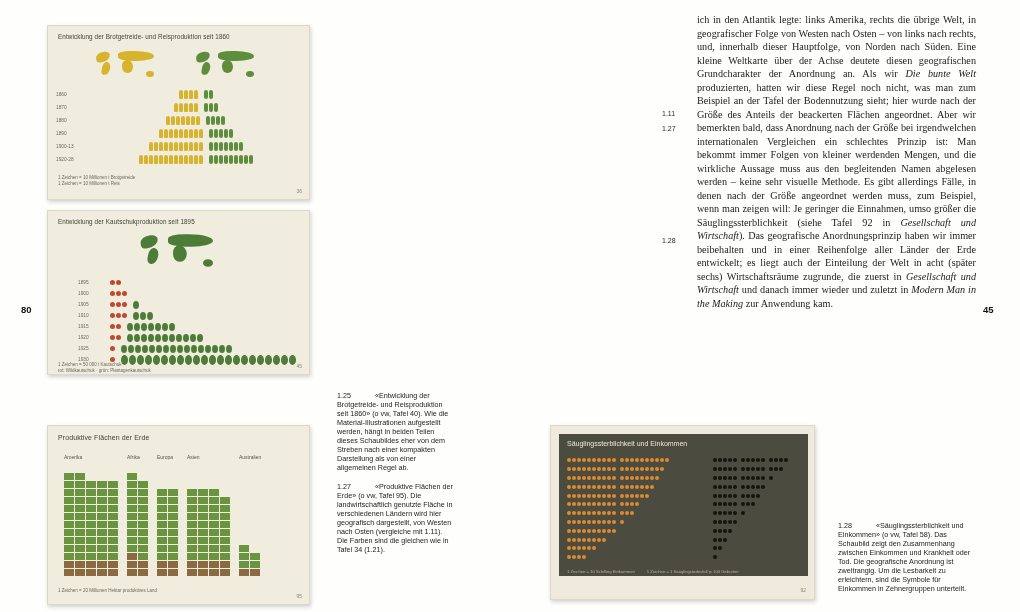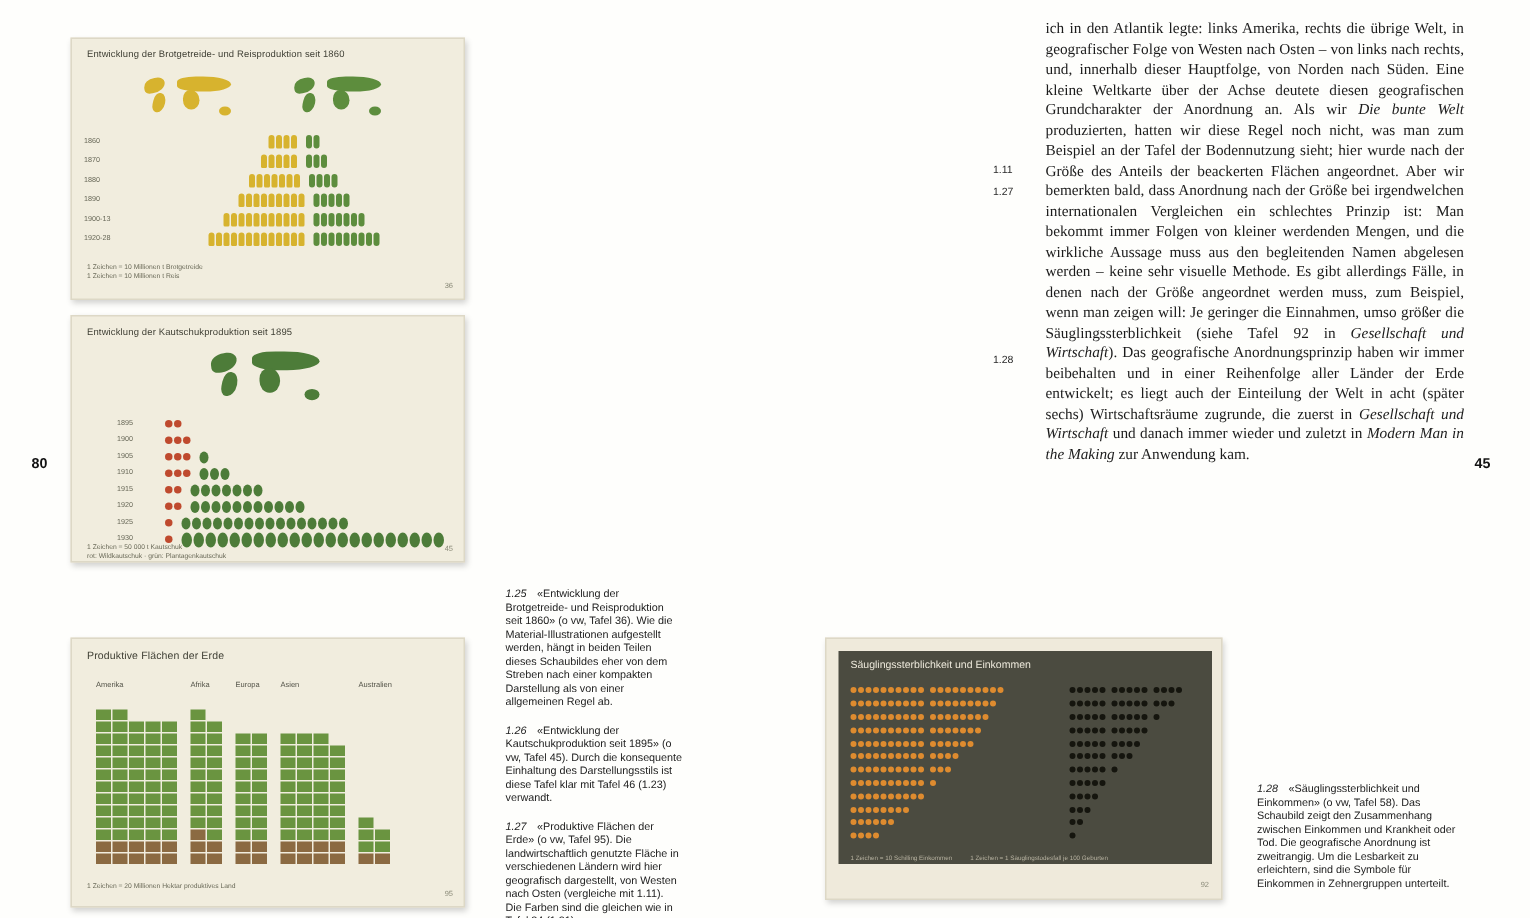--- a/index.html
+++ b/index.html
@@ -9,21 +9,21 @@
   .pageno{position:absolute;font-size:9.5px;font-weight:bold;color:#111;}
   .marginref{position:absolute;left:662px;width:28px;font-size:7px;color:#2a2a2a;}
 
   .main-text{position:absolute;left:697px;top:13px;width:279px;
     font-family:"Liberation Serif",serif;font-size:10.2px;line-height:13.5px;
     text-align:justify;color:#1b1b1b;}
   .main-text em{font-style:italic;}
 
   .caption-col{position:absolute;left:337px;top:391px;width:118px;}
   .caption{font-size:7.2px;line-height:9px;color:#222;margin-bottom:10px;text-align:left;}
-  .capnum{display:inline-block;margin-right:7px;font-style:italic;}
+  .capnum{display:inline-block;margin-right:24px;}
   .caption-right{position:absolute;left:838px;top:521px;width:138px;}
 
   
   .plate{position:absolute;background:#f1edde;border:1px solid #ddd8c6;
     box-shadow:1px 2px 4px rgba(0,0,0,.18);overflow:hidden;}
   .plate-title{position:absolute;font-size:6.3px;color:#3f3f34;white-space:nowrap;letter-spacing:.1px;}
   .plate-title-lg{font-size:7px;}
   .plate-mark{position:absolute;font-size:5px;color:#8a8a78;}
   .legend{position:absolute;}
   .legend-line{font-size:4.5px;line-height:6px;color:#6a6a58;white-space:nowrap;}
@@ -619,22 +619,21 @@
         </div>
       </div>
     </div>
   <div class="legend" style="left:10px;top:162px;">
       <div class="legend-line">1 Zeichen = 20 Millionen Hektar produktives Land</div>
     </div>
   <div class="plate-mark" style="right:7px;bottom:5px;">95</div>
 </div>
 
 <div class="caption-col">
-  <p class="caption"><span class="capnum">1.25</span><span>«Entwicklung der Brotgetreide- und Reisproduktion seit 1860» (o vw, Tafel 36). Wie die Material-Illustrationen aufgestellt werden, hängt in beiden Teilen dieses Schaubildes eher von dem Streben nach einer kompakten Darstellung als von einer allgemeinen Regel ab.</span></p>
-  <p class="caption"><span class="capnum">1.26</span><span>«Entwicklung der Kautschukproduktion seit 1895» (o vw, Tafel 45). Durch die konsequente Einhaltung des Darstellungsstils ist diese Tafel klar mit Tafel 46 (1.23) verwandt.</span></p>
+  <p class="caption"><span class="capnum">1.25</span><span>«Entwicklung der Brotgetreide- und Reisproduktion seit 1860» (o vw, Tafel 40). Wie die Material-Illustrationen aufgestellt werden, hängt in beiden Teilen dieses Schaubildes eher von dem Streben nach einer kompakten Darstellung als von einer allgemeinen Regel ab.</span></p>
   <p class="caption"><span class="capnum">1.27</span><span>«Produktive Flächen der Erde» (o vw, Tafel 95). Die landwirtschaftlich genutzte Fläche in verschiedenen Ländern wird hier geografisch dargestellt, von Westen nach Osten (vergleiche mit 1.11). Die Farben sind die gleichen wie in Tafel 34 (1.21).</span></p>
 </div>
 
 <div class="marginref" style="top:110px;">1.11</div>
 <div class="marginref" style="top:125px;">1.27</div>
 <div class="marginref" style="top:237px;">1.28</div>
 
 <div class="main-text"><span>ich in den Atlantik legte: links Amerika, rechts die übrige Welt, in geografischer Folge von Westen nach Osten – von links nach rechts, und, innerhalb dieser Hauptfolge, von Norden nach Süden. Eine kleine Weltkarte über der Achse deutete diesen geografischen Grundcharakter der Anordnung an. Als wir </span><em>Die bunte Welt</em><span> produzierten, hatten wir diese Regel noch nicht, was man zum Beispiel an der Tafel der Bodennutzung sieht; hier wurde nach der Größe des Anteils der beackerten Flächen angeordnet. Aber wir bemerkten bald, dass Anordnung nach der Größe bei irgendwelchen internationalen Vergleichen ein schlechtes Prinzip ist: Man bekommt immer Folgen von kleiner werdenden Mengen, und die wirkliche Aussage muss aus den begleitenden Namen abgelesen werden – keine sehr visuelle Methode. Es gibt allerdings Fälle, in denen nach der Größe angeordnet werden muss, zum Beispiel, wenn man zeigen will: Je geringer die Einnahmen, umso größer die Säuglingssterblichkeit (siehe Tafel 92 in </span><em>Gesellschaft und Wirtschaft</em><span>). Das geografische Anordnungsprinzip haben wir immer beibehalten und in einer Reihenfolge aller Länder der Erde entwickelt; es liegt auch der Einteilung der Welt in acht (später sechs) Wirtschaftsräume zugrunde, die zuerst in </span><em>Gesellschaft und Wirtschaft</em><span> und danach immer wieder und zuletzt in </span><em>Modern Man in the Making</em><span> zur Anwendung kam.</span></div>
 
 <div class="pageno" style="left:983px;top:304px;">45</div>

